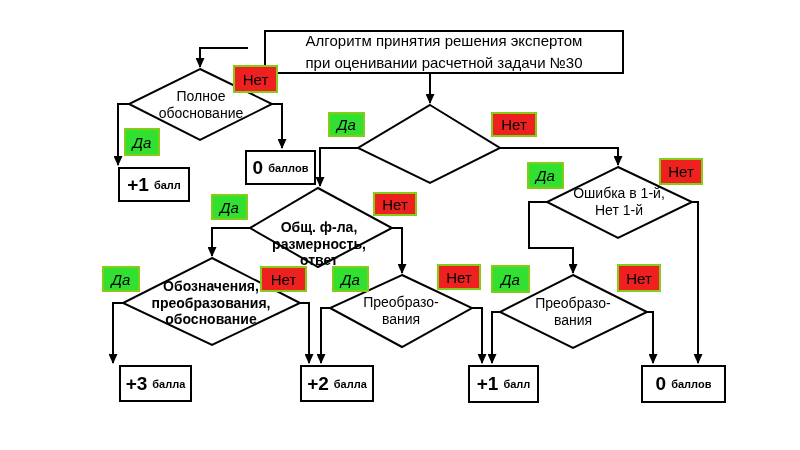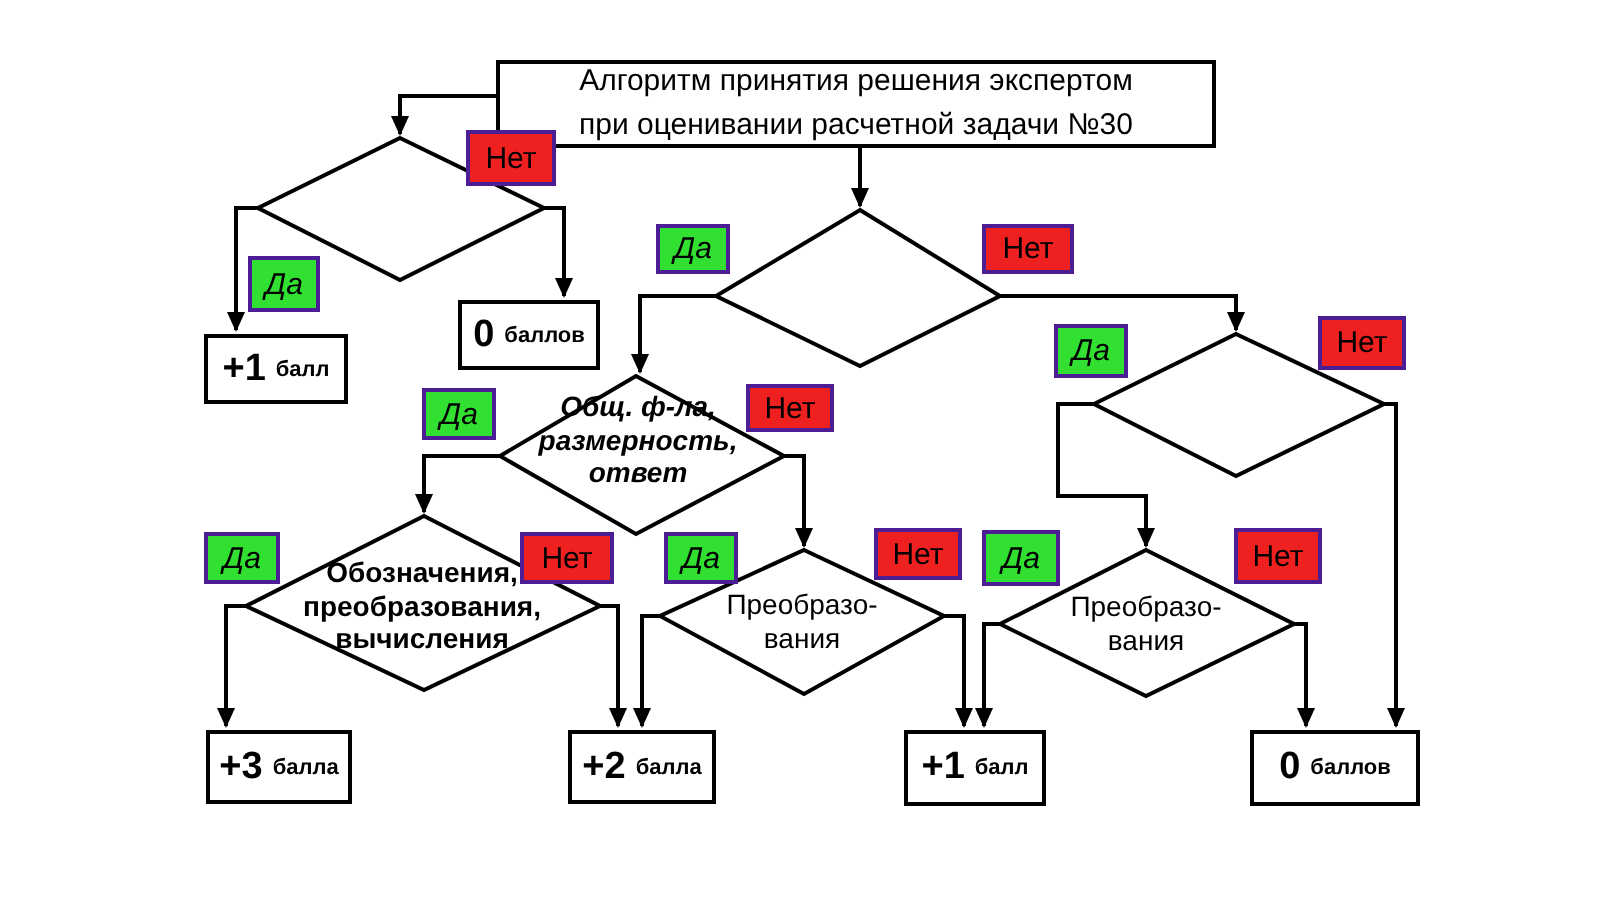--- a/index.html
+++ b/index.html
@@ -7,36 +7,36 @@
     position:relative; width:800px; height:450px; background:#ffffff;
     font-family:"Liberation Sans", sans-serif; overflow:hidden; color:#000;
   }
   .layer { position:absolute; left:0; top:0; width:800px; height:450px; }
   svg.layer { z-index:1; }
   .shape { fill:#ffffff; stroke:#000000; stroke-width:2; }
   .wire  { fill:none; stroke:#000000; stroke-width:2; }
   .overlays { z-index:2; }
   .box {
     position:absolute; background:#ffffff; border:2px solid #000000;
-    display:flex; align-items:center; justify-content:center; box-sizing:border-box;
+    display:flex; align-items:center; justify-content:center; box-sizing:border-box;margin-left:16px;
   }
   .title-box {
     font-size:15px; line-height:1.45; text-align:center; white-space:pre-line;
   }
   .result-box { font-weight:bold; gap:5px; }
   .result-value { font-size:19px; }
   .result-unit  { font-size:11px; }
   .node-text {
     position:absolute; display:flex; align-items:center; justify-content:center;
     text-align:center; white-space:pre-line; font-size:14px; line-height:1.18;
     box-sizing:border-box;
   }
   .node-text.bold { font-weight:bold; }
   .tag {
-    position:absolute; border:2px solid #4c1d95; box-sizing:border-box;
+    position:absolute; border:2px solid #84cc16; box-sizing:border-box;
     display:flex; align-items:center; justify-content:center; font-size:15px;
   }
   .tag.yes { background:var(--yes-bg,#31e031);font-style:italic; }
   .tag.no  { background:var(--no-bg,#ee2020); }
 </style>
 </head>
 <body>
 
 <div class="canvas">
 
@@ -73,28 +73,32 @@
     <polyline class="wire" marker-end="url(#arw)" points="647,312 653,312 653,363"></polyline>
   </svg>
 
   <div class="layer overlays">
 
     <div class="box title-box" style="left:248px; top:30px; width:360px; height:44px;">
       <span>Алгоритм принятия решения экспертом
 при оценивании расчетной задачи №30</span>
     </div>
 
-    <div class="node-text bold" style="left:255px; top:192px; width:128px; height:56px;font-style:italic;">Общ. ф-ла,
+    <div class="node-text" style="left:140px; top:80px; width:122px; height:50px;">Полное
+обоснование</div>
+    <div class="node-text bold" style="left:255px; top:216px; width:128px; height:56px;">Общ. ф-ла,
 размерность,
 ответ</div>
     <div class="node-text bold" style="left:133px; top:275px; width:156px; height:56px;">Обозначения,
 преобразования,
-вычисления</div>
+обоснование</div>
     <div class="node-text" style="left:340px; top:292px; width:122px; height:38px;">Преобразо-
 вания</div>
+    <div class="node-text" style="left:555px; top:183px; width:128px; height:38px;">Ошибка в 1-й,
+Нет 1-й</div>
     <div class="node-text" style="left:512px; top:293px; width:122px; height:38px;">Преобразо-
 вания</div>
 
     <div class="box result-box" style="left:102px; top:167px; width:72px; height:35px;">
       <span class="result-value">+1</span>
       <span class="result-unit">балл</span>
     </div>
     <div class="box result-box" style="left:229px; top:150px; width:71px; height:35px;">
       <span class="result-value">0</span>
       <span class="result-unit">баллов</span>

